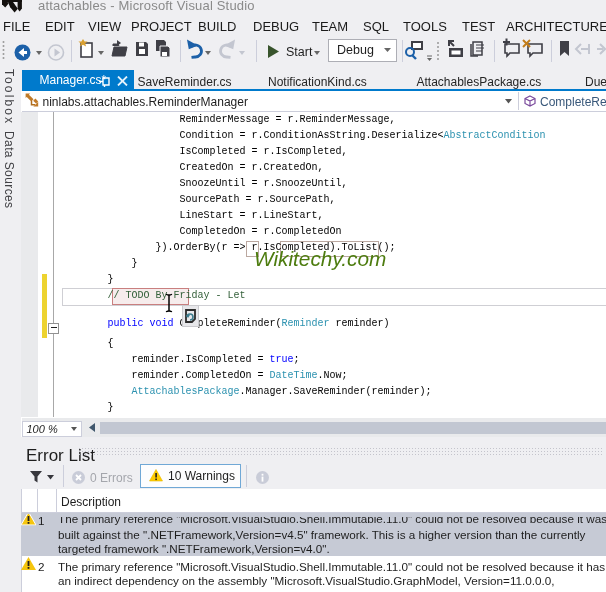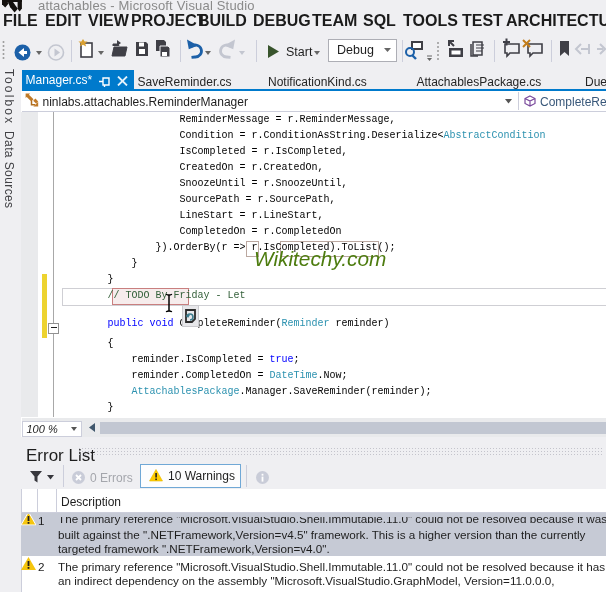--- a/index.html
+++ b/index.html
@@ -1,21 +1,21 @@
 <!DOCTYPE html>
 <html><head>
 <meta charset="utf-8">
 <style>
   html,body{margin:0;padding:0;}
   body{width:606px;height:592px;overflow:hidden;position:relative;background:#fff;
        font-family:"Liberation Sans",sans-serif;}
   .abs{position:absolute;}
   .chrome{left:0;top:0;width:606px;height:91px;background:#EFEFF2;}
   .title{left:38px;top:-2px;font-size:13px;color:#8A8A8A;white-space:nowrap;letter-spacing:0.18px;}
-  .menu{top:12px;font-size:16px;color:#1B1B1B;white-space:nowrap;font-weight:bold;}
+  .menu{top:19px;font-size:13px;color:#1B1B1B;white-space:nowrap;}
   .leftstrip{left:0;top:66px;width:20.5px;height:371px;background:#EFEFF2;}
   .vtext{writing-mode:vertical-rl;font-size:12px;color:#414145;letter-spacing:0.4px;}
   .tab{left:21.5px;top:69.5px;width:112px;height:20.5px;background:#007ACC;color:#FFFFFF;
        font-size:12px;}
   .tabline{left:21.5px;top:89.3px;width:584.5px;height:2.2px;background:#007ACC;}
   .itab{top:75px;font-size:12px;color:#262626;white-space:nowrap;}
   .navbar{left:21.5px;top:91.5px;width:584.5px;height:19.5px;background:#FFFFFF;
           border-bottom:1px solid #CCCEDB;}
   .editor{left:21.5px;top:112px;width:584.5px;height:305px;background:#FFFFFF;}
   .margin{left:20.5px;top:112px;width:17px;height:305px;background:#E9EAEC;}
@@ -144,21 +144,21 @@
   <span style="position:absolute;left:8px;top:3px;">Debug</span>
   <svg style="position:absolute;right:4px;top:7px" width="8" height="6">
       <path d="M0,1 l7,0 l-3.5,4 z" fill="#666"></path>
     </svg>
 </div>
 
 <div class="abs leftstrip"></div>
 <div class="abs vtext" style="left:1.5px;top:69px;letter-spacing:2.1px;">Toolbox</div>
 <div class="abs vtext" style="left:1.5px;top:131px;">Data Sources</div>
 <div class="abs tab">
-  <span style="position:absolute;left:4px;top:3.5px;">Manager.cs*</span>
+  <span style="position:absolute;left:18px;top:3.5px;">Manager.cs*</span>
   <svg style="position:absolute;left:77px;top:6px" width="12" height="11" viewBox="0 0 12 11">
     <path d="M0,5.5 h4 M4,2 h6 v7 h-6 z M5.5,9 v2" stroke="#fff" stroke-width="1.4" fill="none"></path>
   </svg>
   <svg style="position:absolute;left:95px;top:6px" width="11" height="10" viewBox="0 0 11 10">
     <path d="M1,0.5 L10,9.5 M10,0.5 L1,9.5" stroke="#E6F2FB" stroke-width="1.8"></path>
   </svg>
 </div>
 <div class="abs tabline"></div>
 <div class="abs itab" style="left:137.5px">SaveReminder.cs</div>
 <div class="abs itab" style="left:268px">NotificationKind.cs</div>

